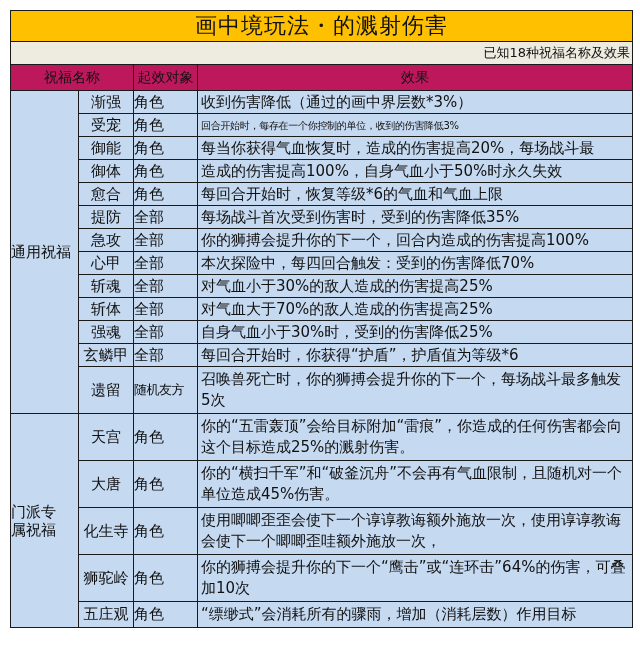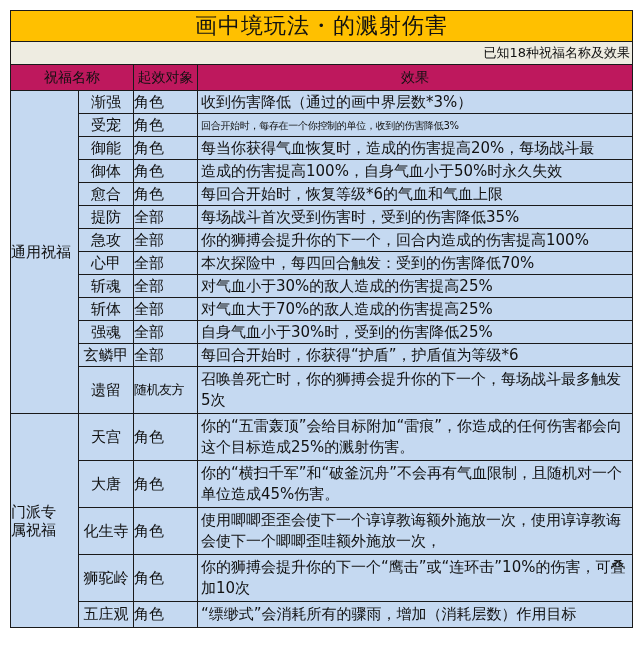--- a/index.html
+++ b/index.html
@@ -126,21 +126,21 @@
     <td class="eff">你的“横扫千军”和“破釜沉舟”不会再有气血限制，且随机对一个单位造成45%伤害。</td>
   </tr>
   <tr class="body r2">
     <td class="nm">化生寺</td>
     <td class="tgt">角色</td>
     <td class="eff">使用唧唧歪歪会使下一个谆谆教诲额外施放一次，使用谆谆教诲会使下一个唧唧歪哇额外施放一次，</td>
   </tr>
   <tr class="body r2">
     <td class="nm">狮驼岭</td>
     <td class="tgt">角色</td>
-    <td class="eff">你的狮搏会提升你的下一个“鹰击”或“连环击”10%的伤害，可叠加10次</td>
+    <td class="eff">你的狮搏会提升你的下一个“鹰击”或“连环击”64%的伤害，可叠加10次</td>
   </tr>
   <tr class="body r3">
     <td class="nm">五庄观</td>
     <td class="tgt">角色</td>
     <td class="eff one">“缥缈式”会消耗所有的骤雨，增加（消耗层数）作用目标</td>
   </tr>
 </tbody>
   </table>
 
 </body></html>

